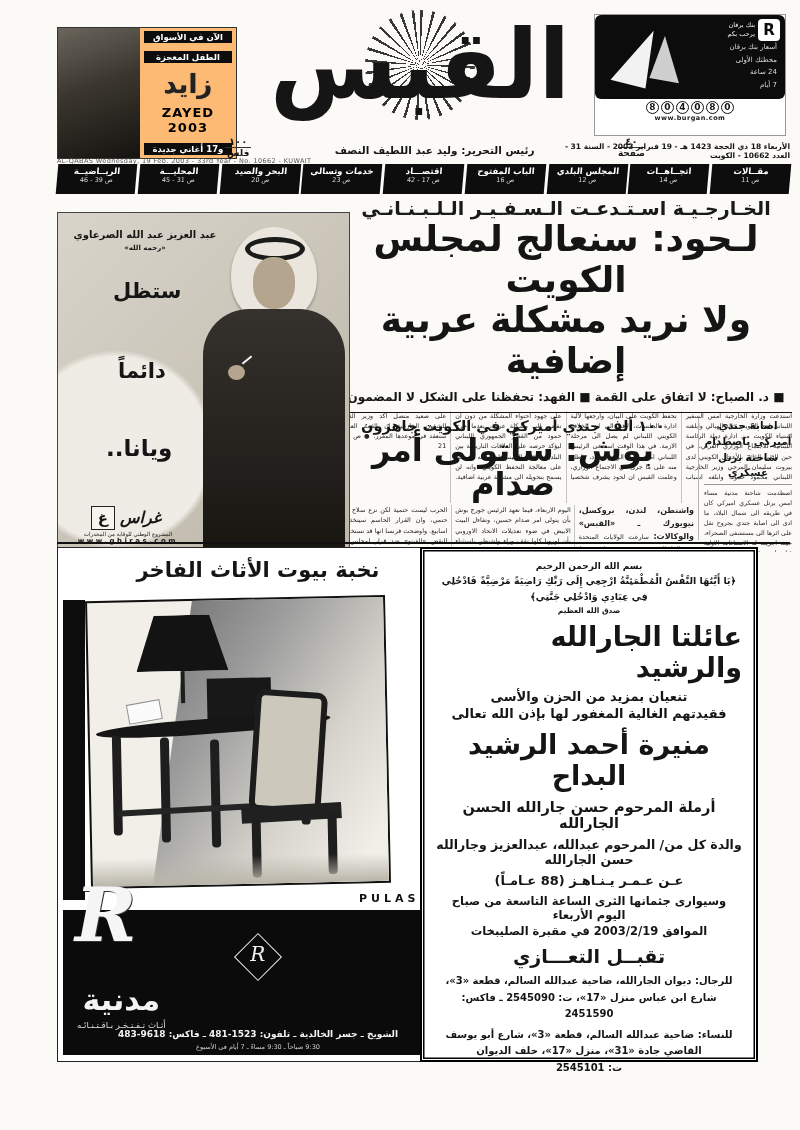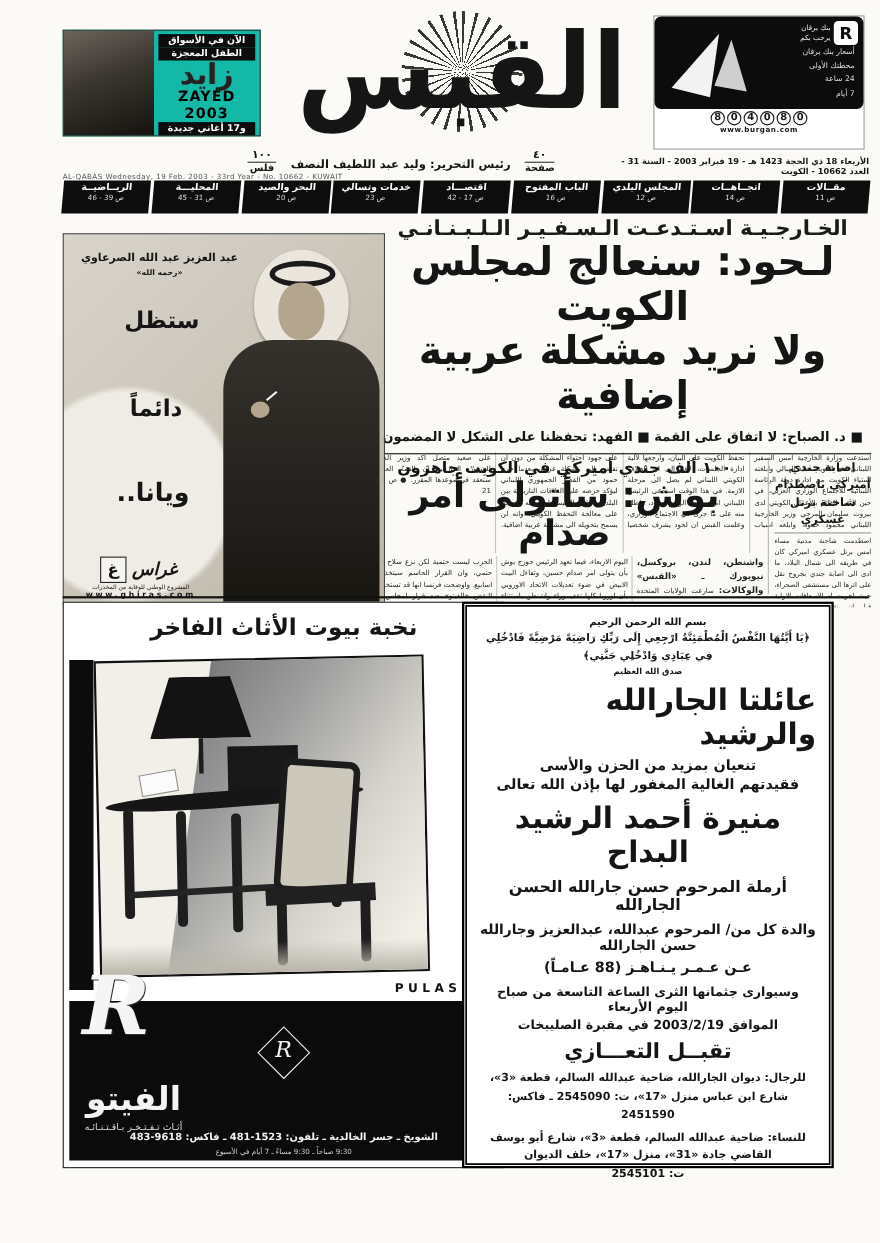--- a/index.html
+++ b/index.html
@@ -1,33 +1,33 @@
 <!DOCTYPE html>
 <html lang="ar"><head>
 <meta charset="utf-8">
 <style>
   * { margin:0; padding:0; box-sizing:border-box; }
   html,body { background:#e8e8e8; }
   body { font-family:"DejaVu Sans","Liberation Sans",sans-serif; color:#151515; }
   .page { position:relative; width:800px; height:1130px; background:#fbfaf7; margin:0 auto; overflow:hidden; }
 
   
-  .zayed-ad { position:absolute; left:57px; top:27px; width:180px; height:97px; border:1px solid #333; background:#14b8a6; display:flex; }
+  .zayed-ad { position:absolute; left:57px; top:27px; width:180px; height:132px; border:1px solid #333; background:#fdba74; display:flex; }
   .zayed-photo { width:46%; height:100%; background:linear-gradient(160deg,#6b655c 0%,#3a362f 45%,#15130f 100%); }
   .zayed-text { width:54%; padding:3px 4px; text-align:center; direction:rtl; display:flex; flex-direction:column; justify-content:space-between; }
   .strip { background:#0d0d0d; color:#fff; font-size:8.5px; font-weight:bold; padding:1px 2px; }
   .zayed-name { font-size:26px; font-weight:900; color:#222; text-shadow:0 0 1px #555; line-height:1; }
   .zayed-year { font-size:13px; font-weight:900; letter-spacing:1px; font-family:"DejaVu Sans",sans-serif; color:#000; }
   .dateline-en { position:absolute; left:57px; top:157px; width:280px; font-size:6.5px; color:#555; letter-spacing:0.4px; }
 
   .masthead { position:absolute; left:235px; top:18px; width:370px; height:140px; text-align:center; }
   .sunburst { position:absolute; left:50%; top:-8px; transform:translateX(-50%); width:110px; height:110px; border-radius:50%;
               background:repeating-conic-gradient(#141414 0deg 3deg, transparent 3deg 13deg); opacity:.85; }
   .masthead-title { position:relative; z-index:1; font-size:92px; font-weight:900; line-height:1.05; direction:rtl; letter-spacing:-2px; transform:scaleY(1.04); }
-  .masthead-row { position:absolute; bottom:0; left:-10px; right:-40px; display:flex; justify-content:flex-start; align-items:flex-end; direction:ltr;gap:13px; }
+  .masthead-row { position:absolute; bottom:0; left:-10px; right:-40px; display:flex; justify-content:space-between; align-items:flex-end; direction:ltr;gap:13px; }
   .mh-cell { text-align:center; direction:rtl; }
   .mh-num { font-size:10px; font-weight:bold; border-bottom:1px solid #333; padding:0 4px; }
   .mh-word { font-size:9px; font-weight:bold; }
   .mh-editor { font-size:10.5px; font-weight:900; direction:rtl; padding-bottom:2px; }
 
   .burgan-ad { position:absolute; left:594px; top:14px; width:192px; height:122px; background:#fff; border:1px solid #999; }
   .burgan-black { position:relative; width:100%; height:84px; background:#0c0c0c; border-radius:6px; overflow:hidden; }
   .burgan-logo { position:absolute; right:5px; top:4px; width:22px; height:22px; background:#fff; border-radius:4px; color:#0c0c0c; font-weight:900; font-size:15px; text-align:center; line-height:22px; }
   .burgan-brand { position:absolute; right:30px; top:6px; color:#eee; font-size:6.5px; direction:rtl; text-align:right; line-height:1.4; }
   .sail1 { position:absolute; left:22px; top:12px; width:0; height:0; border-left:30px solid transparent; border-right:6px solid transparent; border-bottom:58px solid #f2f2f2; transform:rotate(14deg); }
@@ -323,21 +323,21 @@
       <div class="floor-shadow"></div>
     </div>
     <div class="pulaski">PULASKI</div>
     <div class="reg-black">
       <div class="script-r">R</div>
       <div class="reg-diamond">
           <span>R</span>
         </div>
       <div class="reg-brands">
         <div class="brand-ar-wrap">
-          <div class="brand-ar">الفيتو</div>
+          <div class="brand-ar">مدنية</div>
           <div class="tagline-ar">أثـاث تـفـتـخـر بـاقـتـنـائـه</div>
         </div>
       </div>
       <div class="reg-address">الشويخ ـ جسر الخالدية ـ تلفون: 1523-481 ـ فاكس: 9618-483</div>
       <div class="reg-hours">9:30 صباحاً ـ 9:30 مساءً ـ 7 أيام في الأسبوع</div>
     </div>
   </div>
 
   <div class="obituary">
     <div class="ob-basmala">بسم الله الرحمن الرحيم</div>

